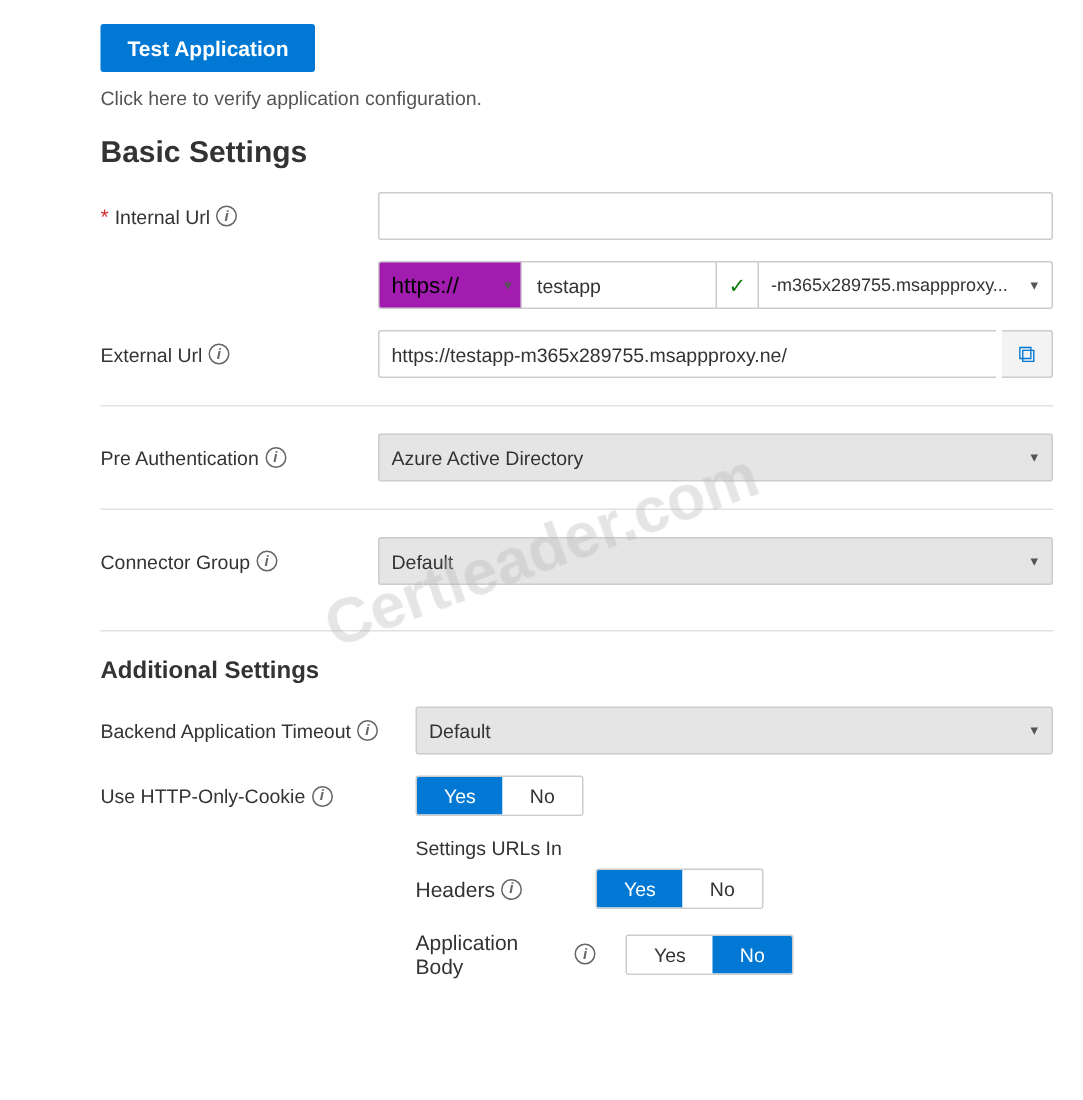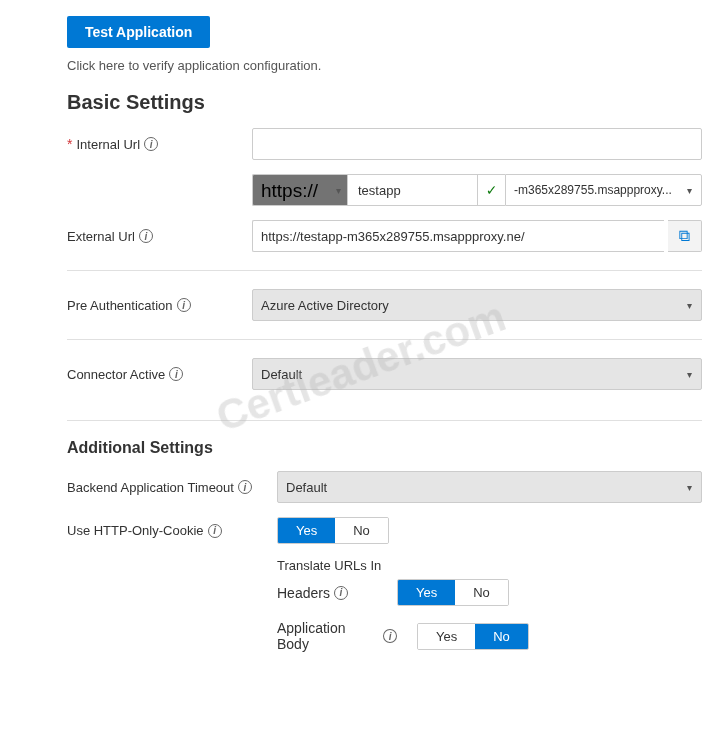--- a/index.html
+++ b/index.html
@@ -251,21 +251,21 @@
     </div>
     <input class="form-input" type="text" value="" style="">
   </div>
 
   
   <div class="form-row">
     <div class="form-label"></div>
     <div class="url-parts-row">
 
       <div class="url-select-wrapper" style="min-width:95px;">
-        <select style="width:95px;height:32px;border:1px solid #ccc;border-right:none;border-radius:2px 0 0 2px;font-size:19px;padding:0 20px 0 8px;appearance:none;-webkit-appearance:none;background:#737373;cursor:pointer;">
+        <select style="width:95px;height:32px;border:1px solid #ccc;border-right:none;border-radius:2px 0 0 2px;font-size:15px;padding:0 20px 0 8px;appearance:none;-webkit-appearance:none;background:#a21caf;cursor:pointer;">
           <option>https://</option>
         </select>
         <span class="chevron">▾</span>
       </div>
 
       <input class="url-input-middle" type="text" value="testapp" style="">
 
       <div class="url-check">✓</div>
 
       <div class="select-wrapper">
@@ -306,21 +306,21 @@
       </select>
       <span class="chevron-abs">▾</span>
     </div>
   </div>
 
   <hr class="divider">
 
   
   <div class="form-row">
     <div class="form-label">
-      <span>Connector Active</span>
+      <span>Connector Group</span>
       <span class="info-icon">i</span>
     </div>
     <div class="select-wrapper">
       <select>
         <option>Default</option>
       </select>
       <span class="chevron-abs">▾</span>
     </div>
   </div>
 
@@ -352,21 +352,21 @@
     </div>
     <div class="toggle-group">
       <button class="toggle-btn active">Yes</button>
       <button class="toggle-btn inactive">No</button>
     </div>
   </div>
 
   
   <div class="form-row" style="margin-bottom:6px;">
     <div class="form-label" style="width:210px;min-width:210px;"></div>
-    <span style="font-size:13px;color:#333;font-weight:500;">Translate URLs In</span>
+    <span style="font-size:13px;color:#333;font-weight:500;">Settings URLs In</span>
   </div>
 
   
   <div class="form-row">
     <div class="form-label" style="width:210px;min-width:210px;"></div>
     <div style="display:flex;align-items:center;gap:0;">
       <div style="display:flex;align-items:center;gap:4px;width:120px;">
         <span>Headers</span>
         <span class="info-icon">i</span>
       </div>

